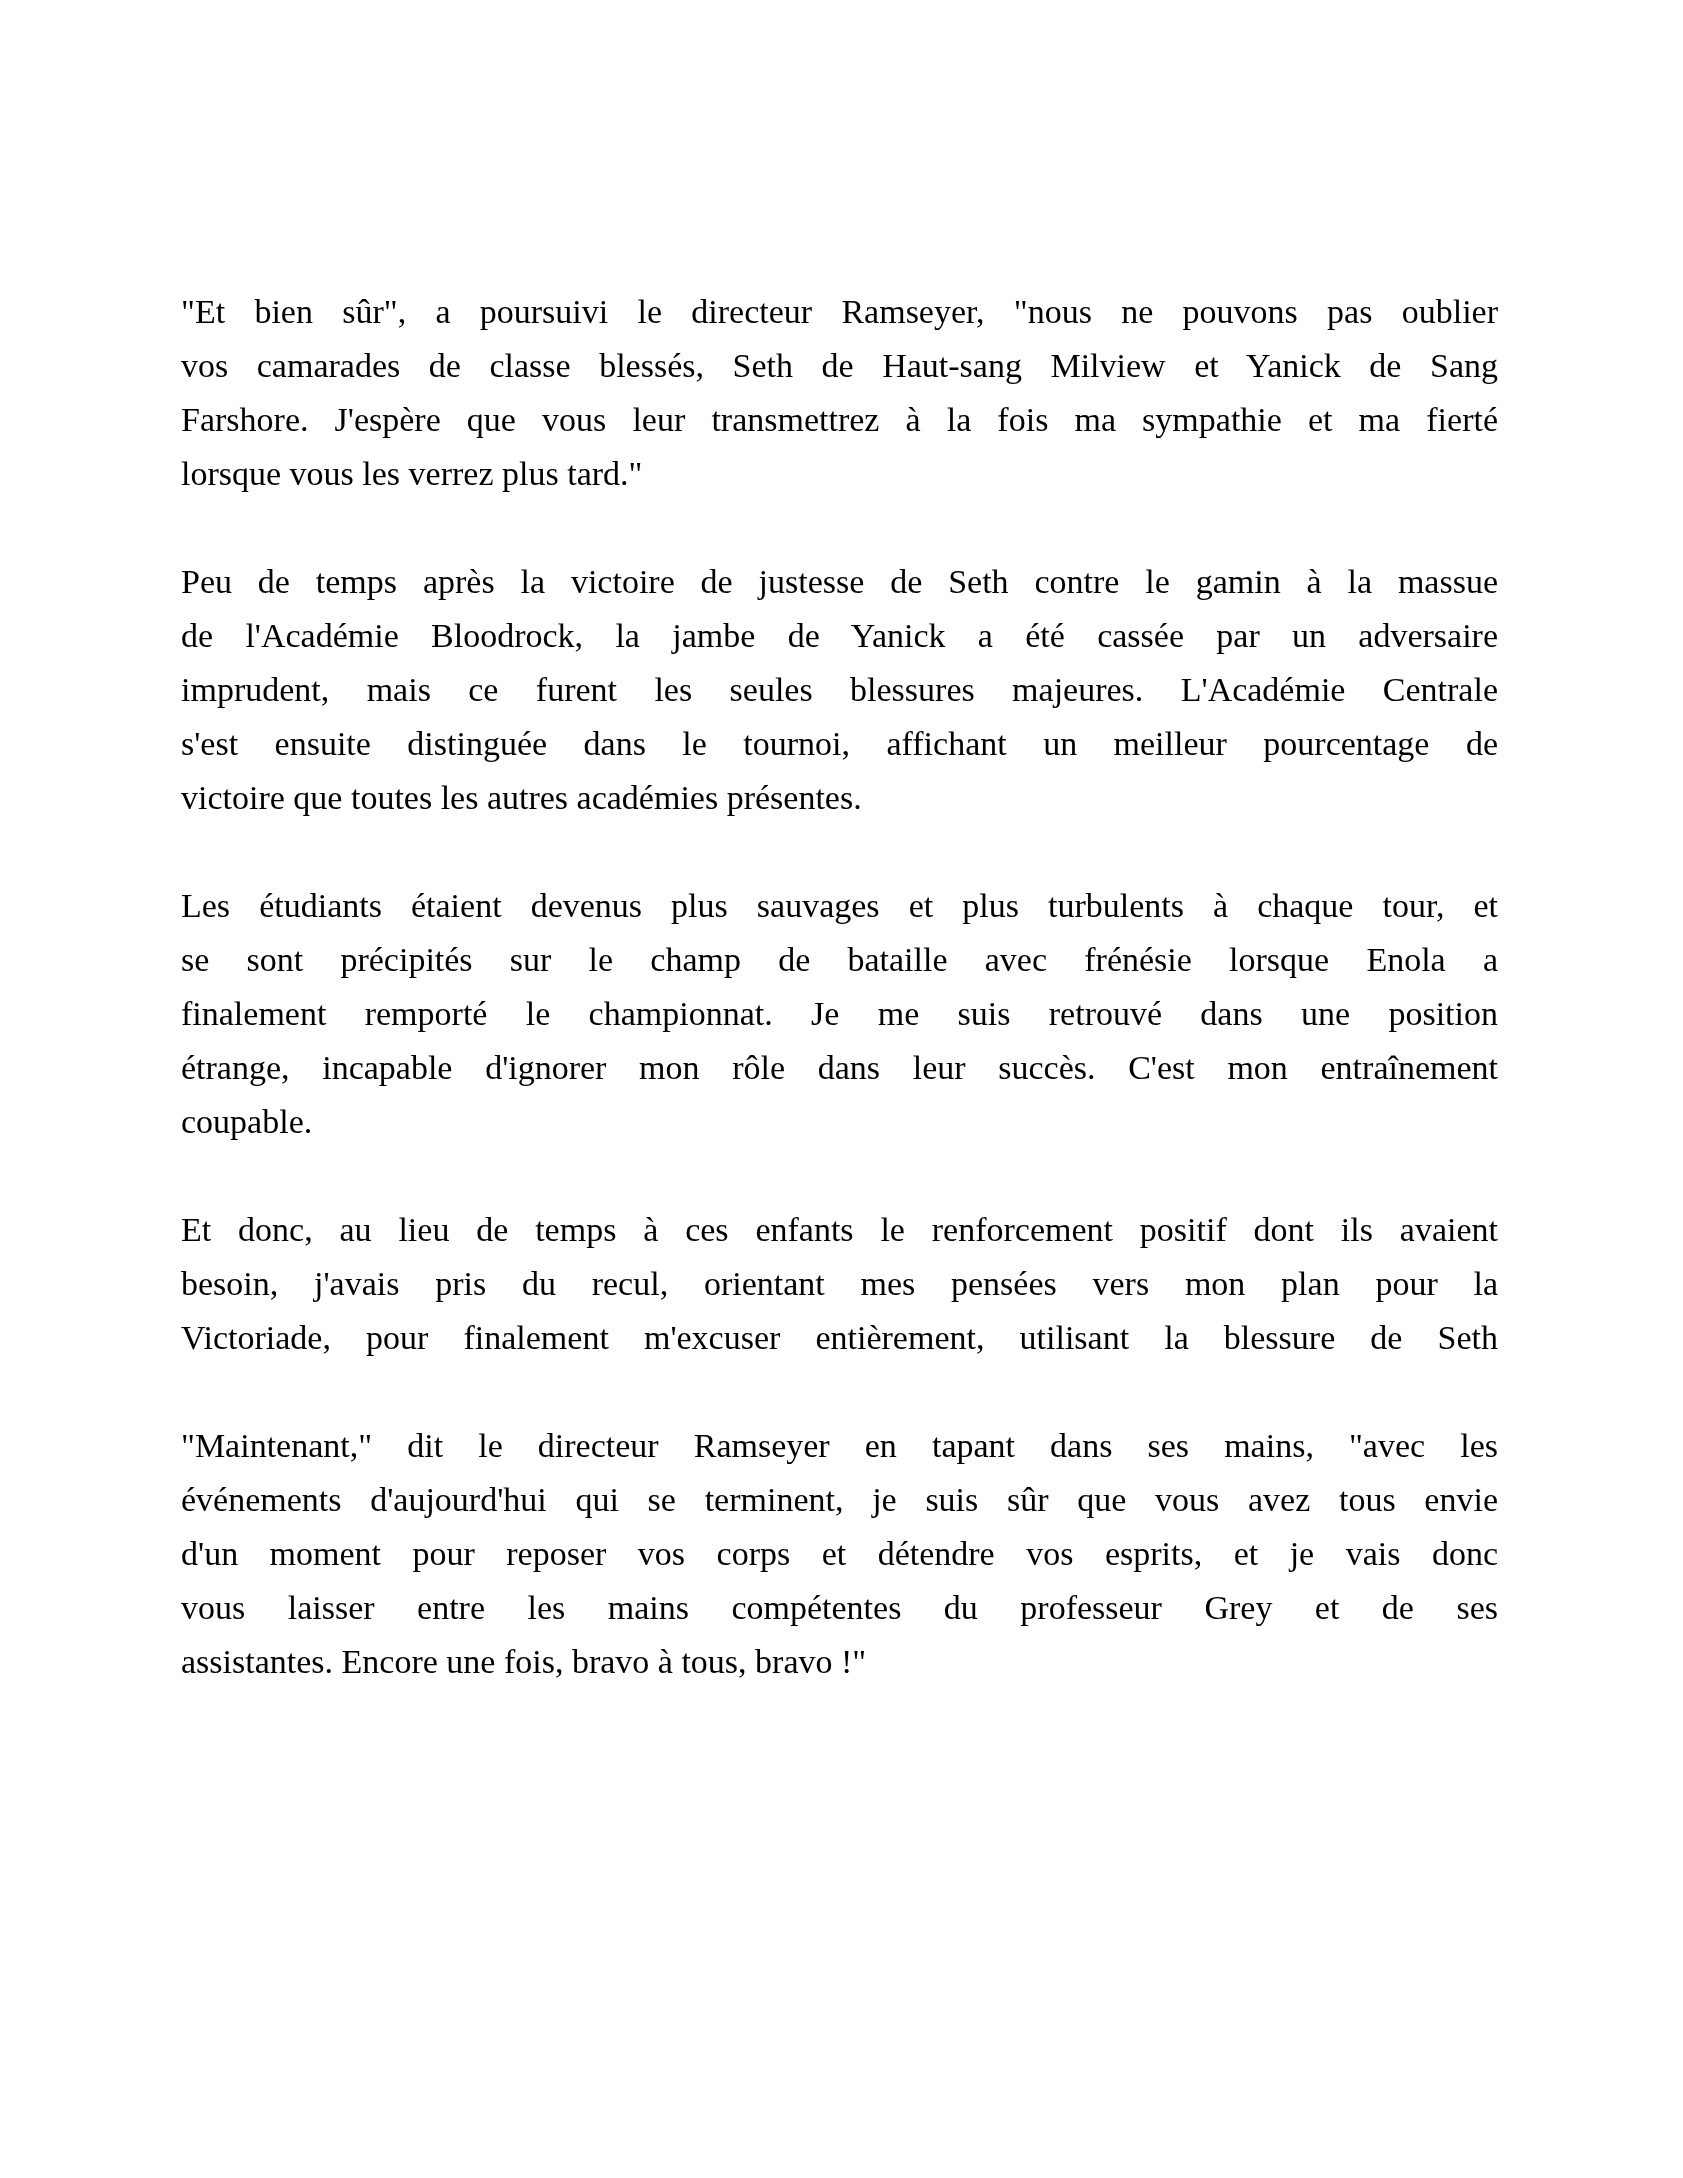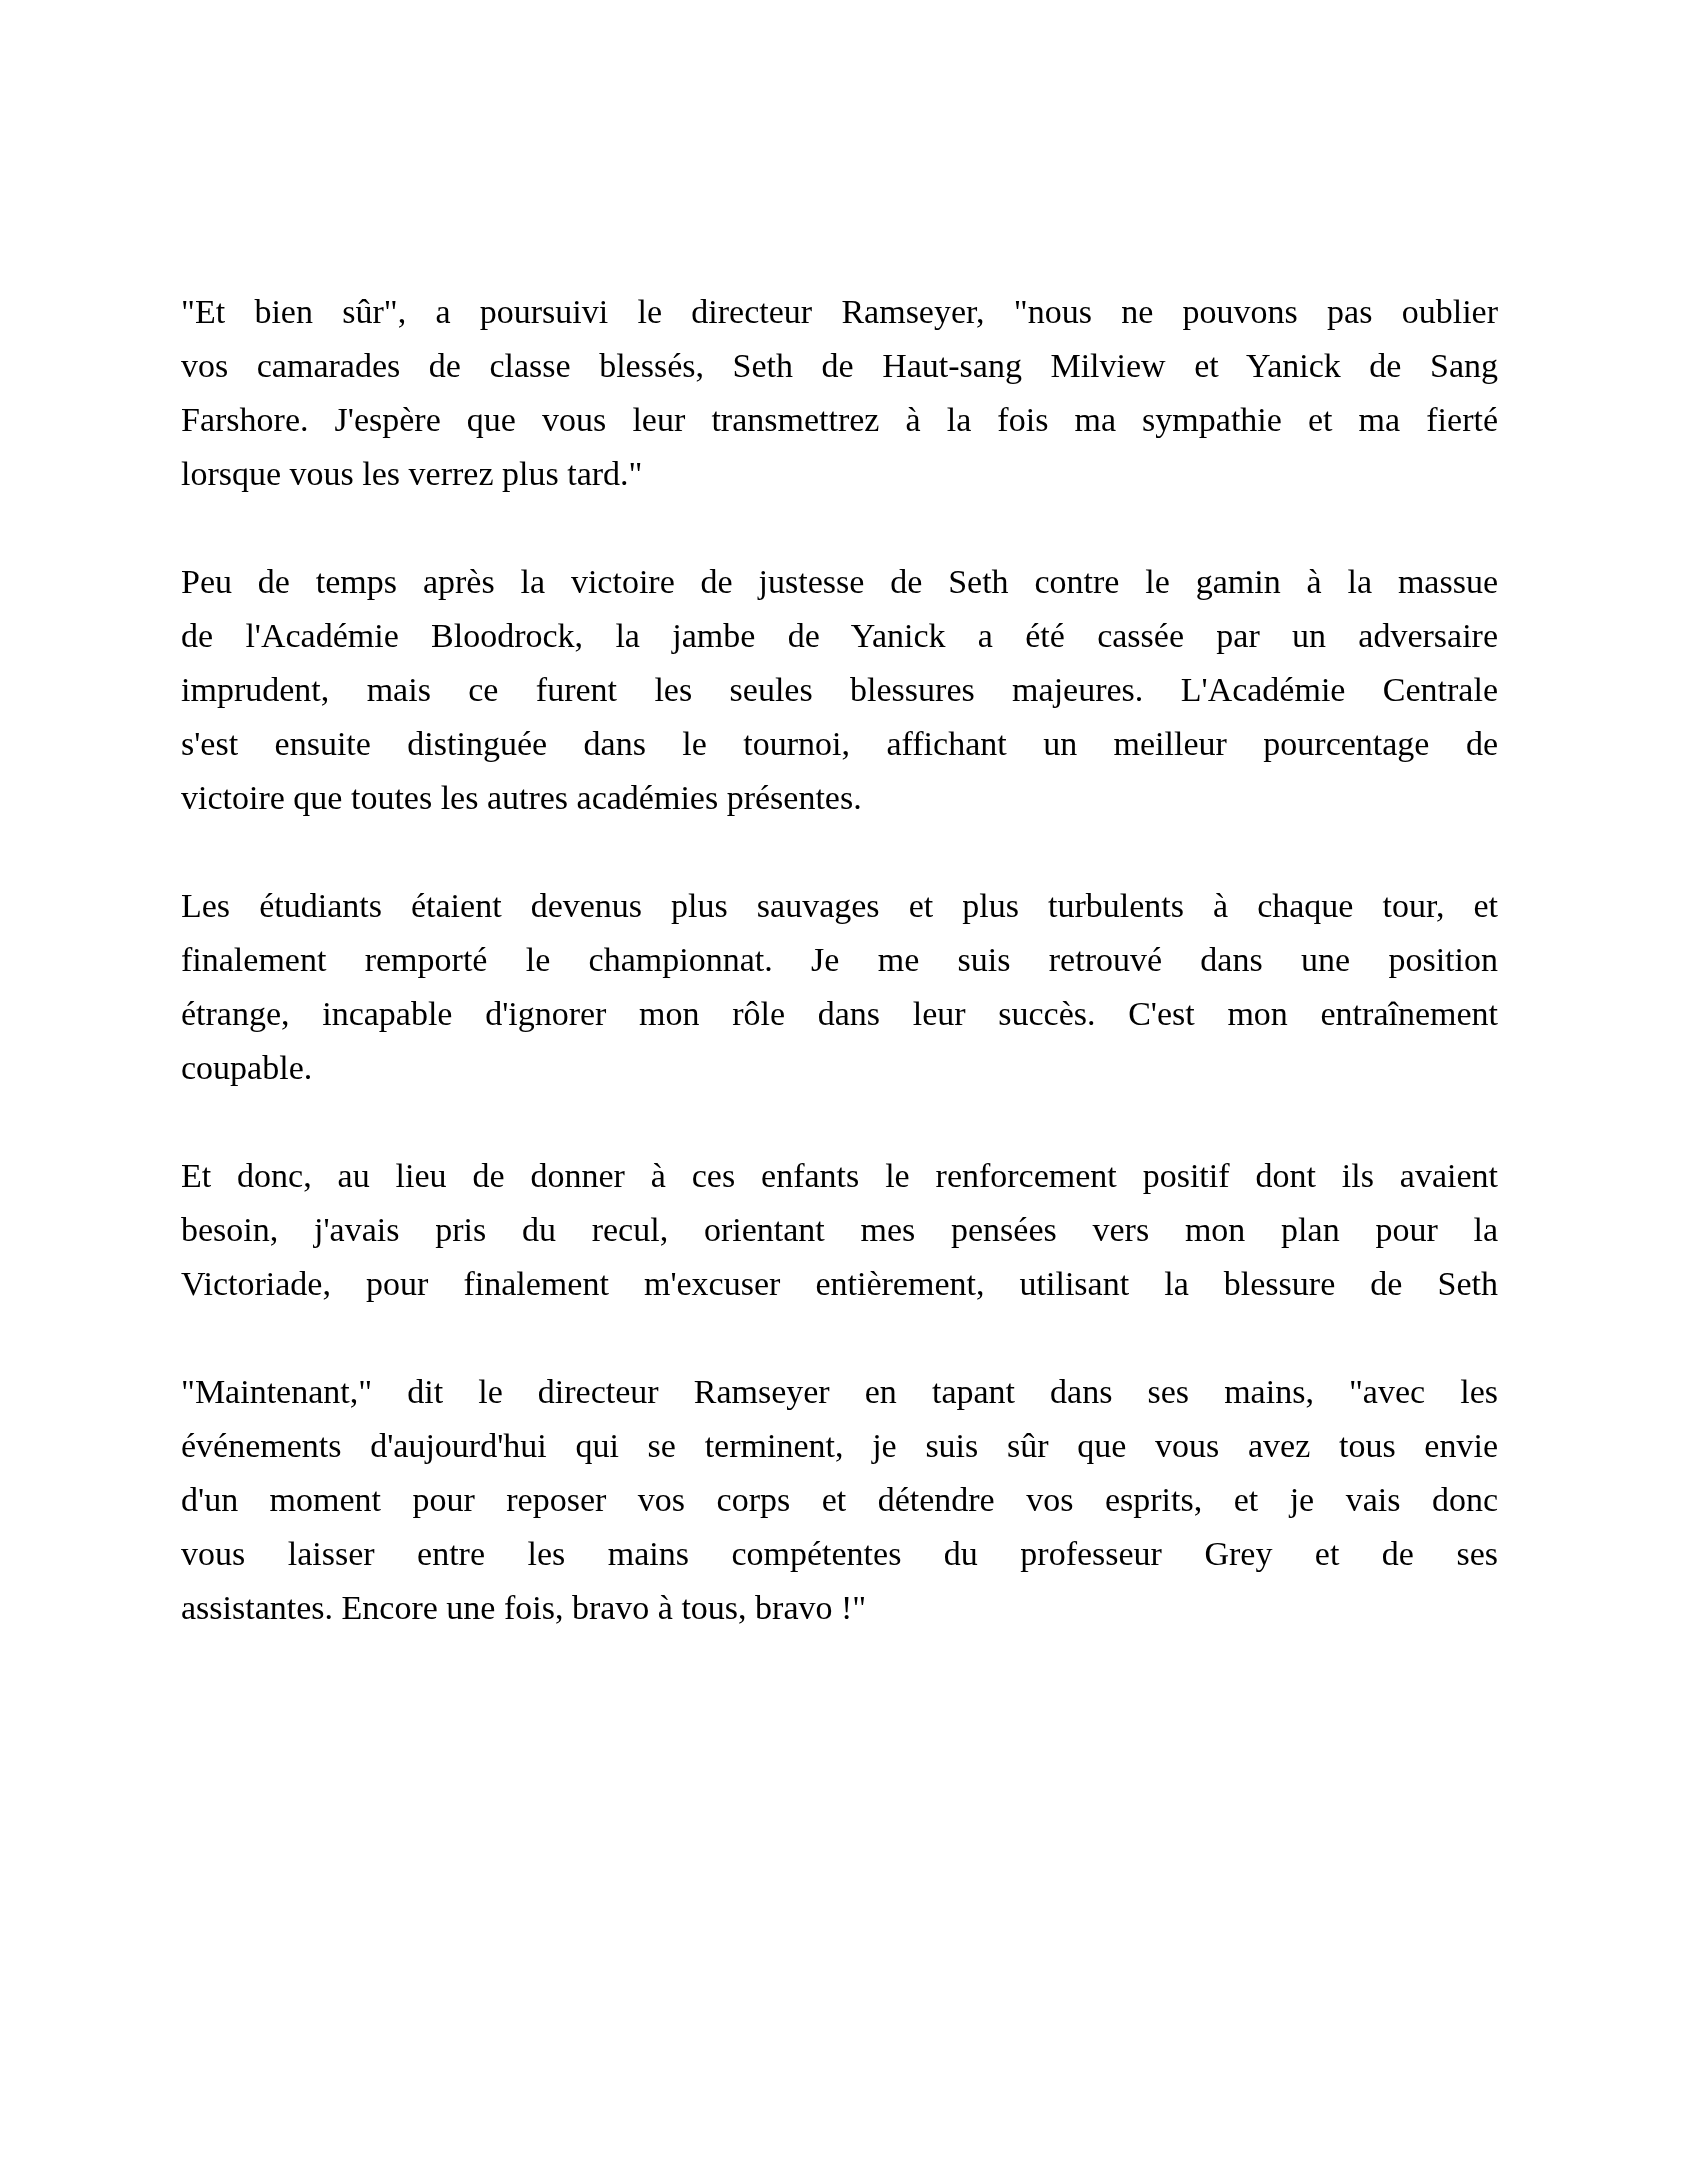--- a/index.html
+++ b/index.html
@@ -61,27 +61,28 @@
     <p class="para">
       <span class="line">Peu de temps après la victoire de justesse de Seth contre le gamin à la massue</span>
       <span class="line">de l'Académie Bloodrock, la jambe de Yanick a été cassée par un adversaire</span>
       <span class="line">imprudent, mais ce furent les seules blessures majeures. L'Académie Centrale</span>
       <span class="line">s'est ensuite distinguée dans le tournoi, affichant un meilleur pourcentage de</span>
       <span class="line last">victoire que toutes les autres académies présentes.</span>
     </p>
 
     <p class="para">
       <span class="line">Les étudiants étaient devenus plus sauvages et plus turbulents à chaque tour, et</span>
+      <span class="line">se sont précipités sur le champ de bataille avec frénésie lorsque Enola a</span>
       <span class="line">finalement remporté le championnat. Je me suis retrouvé dans une position</span>
       <span class="line">étrange, incapable d'ignorer mon rôle dans leur succès. C'est mon entraînement</span>
       <span class="line last">coupable.</span>
     </p>
 
     <p class="para">
-      <span class="line">Et donc, au lieu de donner à ces enfants le renforcement positif dont ils avaient</span>
+      <span class="line">Et donc, au lieu de temps à ces enfants le renforcement positif dont ils avaient</span>
       <span class="line">besoin, j'avais pris du recul, orientant mes pensées vers mon plan pour la</span>
       <span class="line">Victoriade, pour finalement m'excuser entièrement, utilisant la blessure de Seth</span>
     </p>
 
     <p class="para">
       <span class="line">"Maintenant," dit le directeur Ramseyer en tapant dans ses mains, "avec les</span>
       <span class="line">événements d'aujourd'hui qui se terminent, je suis sûr que vous avez tous envie</span>
       <span class="line">d'un moment pour reposer vos corps et détendre vos esprits, et je vais donc</span>
       <span class="line">vous laisser entre les mains compétentes du professeur Grey et de ses</span>
       <span class="line last">assistantes. Encore une fois, bravo à tous, bravo !"</span>

